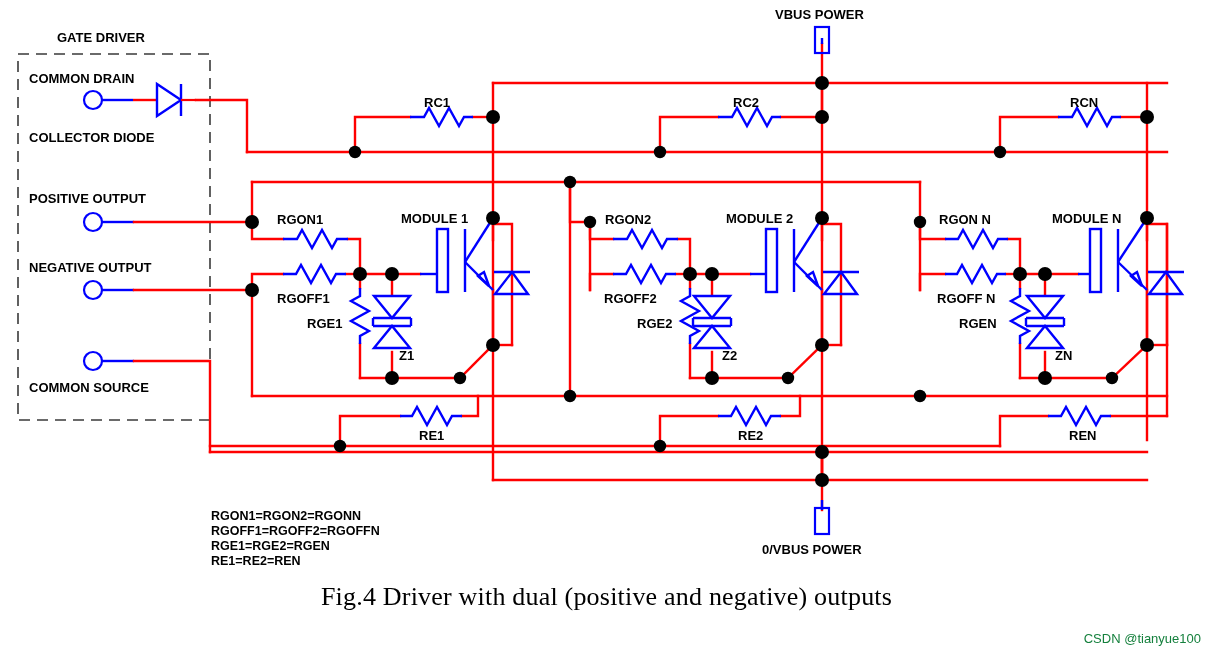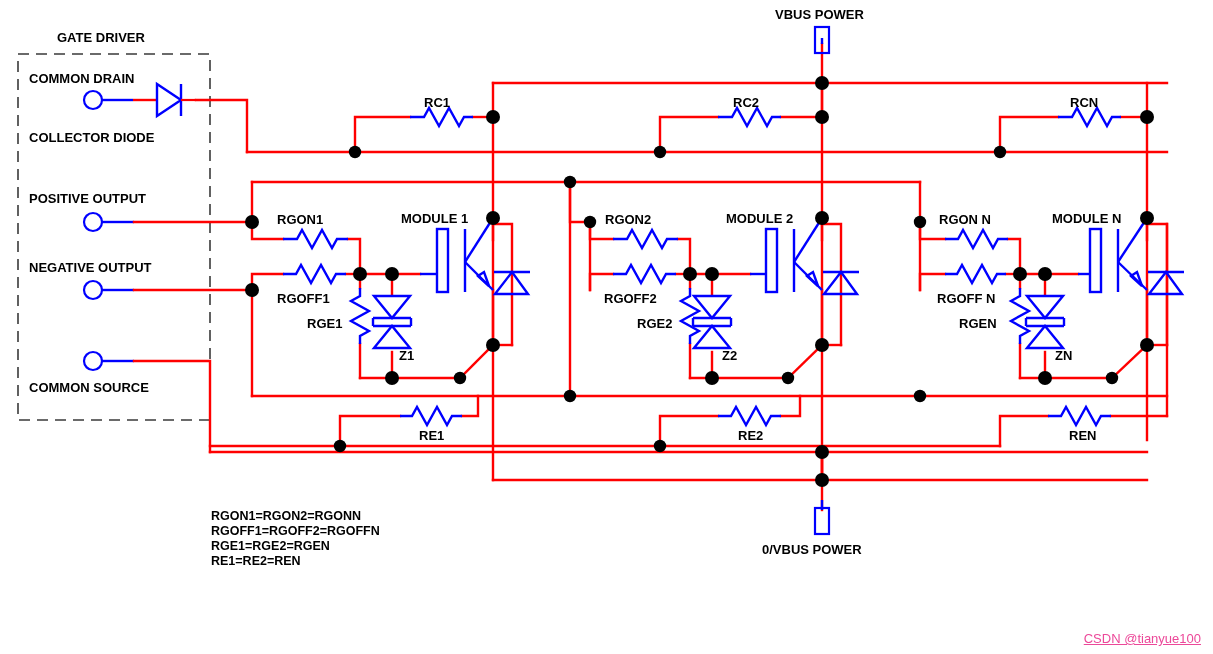--- a/index.html
+++ b/index.html
@@ -45,22 +45,21 @@
     font-size: 26px;
     color: #000000;
     letter-spacing: 0.2px;
   }
   .watermark {
     position: absolute;
     right: 12px;
     bottom: 8px;
     font-family: "Liberation Sans", sans-serif;
     font-size: 13px;
-    color: #ec4899;
-    text-decoration: underline;
+    color: #15803d;
   }
 </style>
 </head>
 <body>
 
 <div id="page">
 
   <svg id="schematic" viewBox="0 0 1213 654">
 
     <rect x="18" y="54" width="192" height="366" fill="none" stroke="#3a3a3a" stroke-width="1.6" stroke-dasharray="11 7"></rect>
@@ -407,16 +406,17 @@
     <text class="lbl lbl-12" x="1069" y="440">REN</text>
 
     <g>
       <text class="eqn" x="211" y="520">RGON1=RGON2=RGONN</text>
       <text class="eqn" x="211" y="535">RGOFF1=RGOFF2=RGOFFN</text>
       <text class="eqn" x="211" y="550">RGE1=RGE2=RGEN</text>
       <text class="eqn" x="211" y="565">RE1=RE2=REN</text>
     </g>
   </svg>
 
+  <div class="caption">Fig.4 Driver with dual (positive and negative) outputs</div>
 
   <div class="watermark">CSDN @tianyue100</div>
 
 </div>
 
 </body></html>

